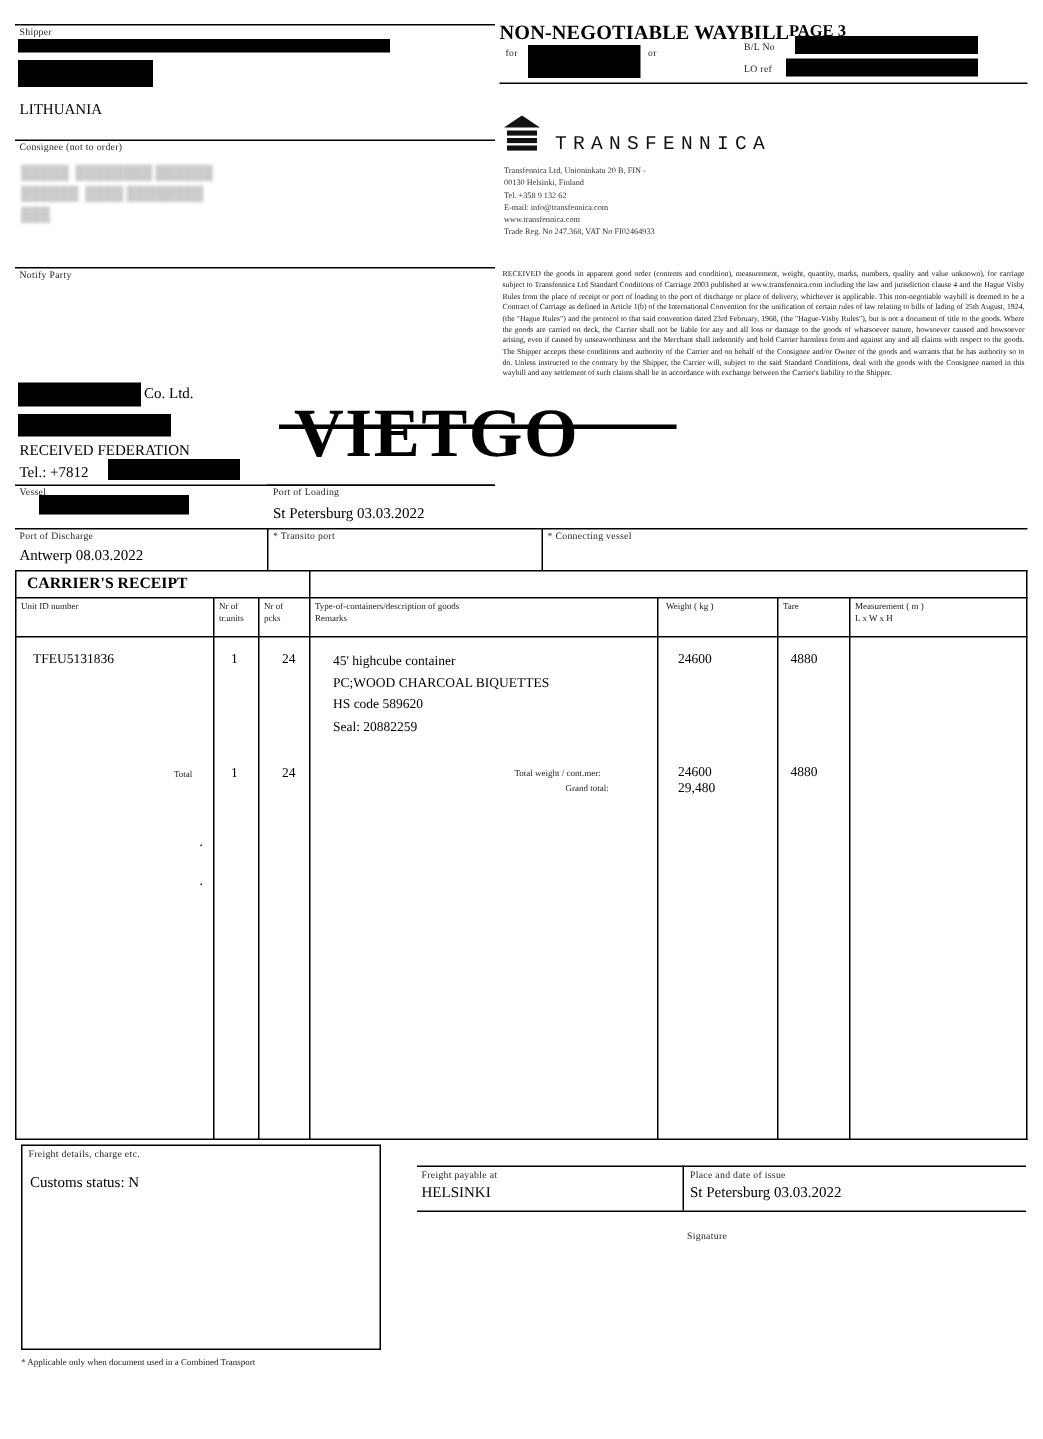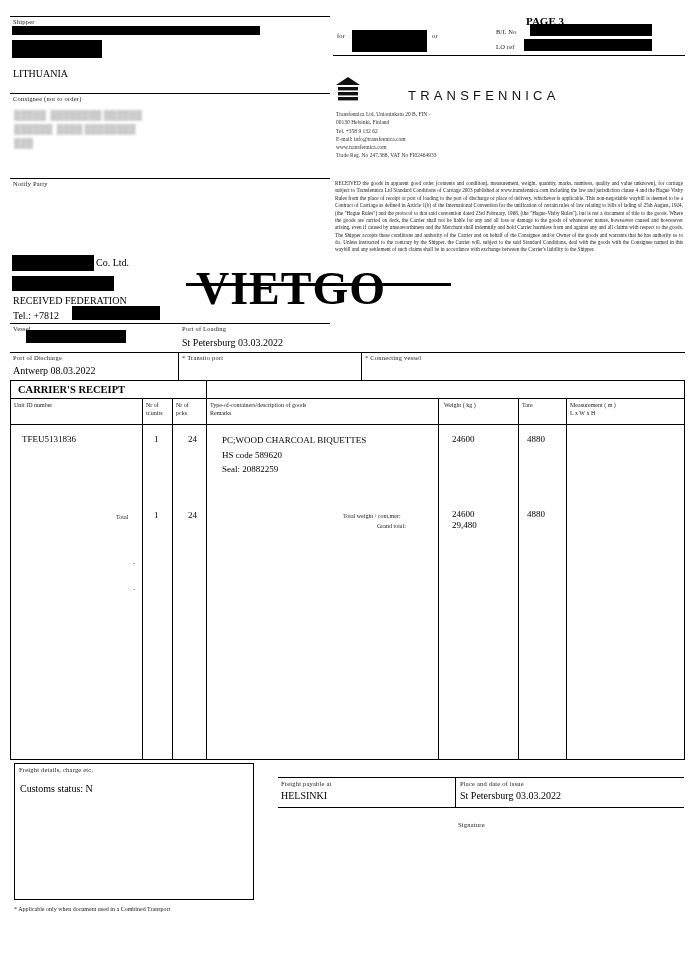--- a/index.html
+++ b/index.html
@@ -60,25 +60,24 @@
   .page-no {
     position: absolute;
     font-family: "Liberation Serif", serif;
     font-weight: bold;
     font-size: 11px;
   }
 
   
   .brandname {
     position: absolute;
-    font-family: Liberation Sans, sans-serif;
+    font-family: Liberation Mono, monospace;
     font-size: 13px;
     letter-spacing: 4.2px;
     color: #111;
-    margin-left: 38px;
   }
 
   
   .watermark {
     position: absolute;
     font-family: "Liberation Serif", serif;
     font-weight: bold;
     font-size: 46px;
     color: #000;
     letter-spacing: 1px;
@@ -160,20 +159,21 @@
   <div class="val" style="position:absolute; left:182px; top:337px;">St Petersburg  03.03.2022</div>
 
   <div class="line" style="left:10px; top:352px; width:675px; height:1px;"></div>
   <div class="lbl" style="position:absolute; left:13px; top:354px;">Port of Discharge</div>
   <div class="val" style="position:absolute; left:13px; top:365px;">Antwerp  08.03.2022</div>
   <div class="lbl" style="position:absolute; left:182px; top:354px;">* Transito port</div>
   <div class="lbl" style="position:absolute; left:365px; top:354px;">* Connecting vessel</div>
   <div class="line" style="left:178px; top:352px; width:1px; height:28px;"></div>
   <div class="line" style="left:361px; top:352px; width:1px; height:28px;"></div>
 
+  <div class="doc-title" style="left:333px; top:14px;">NON-NEGOTIABLE WAYBILL</div>
   <div class="page-no" style="left:526px; top:15px;">PAGE 3</div>
 
   <div class="lbl" style="position:absolute; left:337px; top:32px;">for</div>
   <div class="redact" style="left:352px; top:30px; width:75px; height:22px;"></div>
   <div class="lbl" style="position:absolute; left:432px; top:32px;">or</div>
   <div class="lbl" style="position:absolute; left:496px; top:28px;">B/L No</div>
   <div class="redact" style="left:530px; top:24px; width:122px; height:12px;"></div>
   <div class="lbl" style="position:absolute; left:496px; top:43px;">LO ref</div>
   <div class="redact" style="left:524px; top:39px; width:128px; height:12px;"></div>
 
@@ -224,20 +224,21 @@
   <div class="line" style="left:438px; top:398px; width:1px; height:362px;"></div>
   <div class="line" style="left:518px; top:398px; width:1px; height:362px;"></div>
   <div class="line" style="left:566px; top:398px; width:1px; height:362px;"></div>
   <div class="line" style="left:684px; top:380px; width:1px; height:380px;"></div>
 
   <div class="cell-val" style="left:22px; top:434px;">TFEU5131836</div>
   <div class="cell-val" style="left:154px; top:434px;">1</div>
   <div class="cell-val" style="left:188px; top:434px;">24</div>
 
   <div style="position:absolute; left:222px; top:433px; width:210px; font-size:9px; line-height:14.5px;">
+    <div>45' highcube container</div>
     <div>PC;WOOD CHARCOAL BIQUETTES</div>
     <div>HS code 589620</div>
     <div>Seal: 20882259</div>
   </div>
 
   <div class="cell-val" style="left:452px; top:434px;">24600</div>
   <div class="cell-val" style="left:527px; top:434px;">4880</div>
 
   <div class="cell-lbl" style="left:116px; top:513px;">Total</div>
   <div class="cell-val" style="left:154px; top:510px;">1</div>

